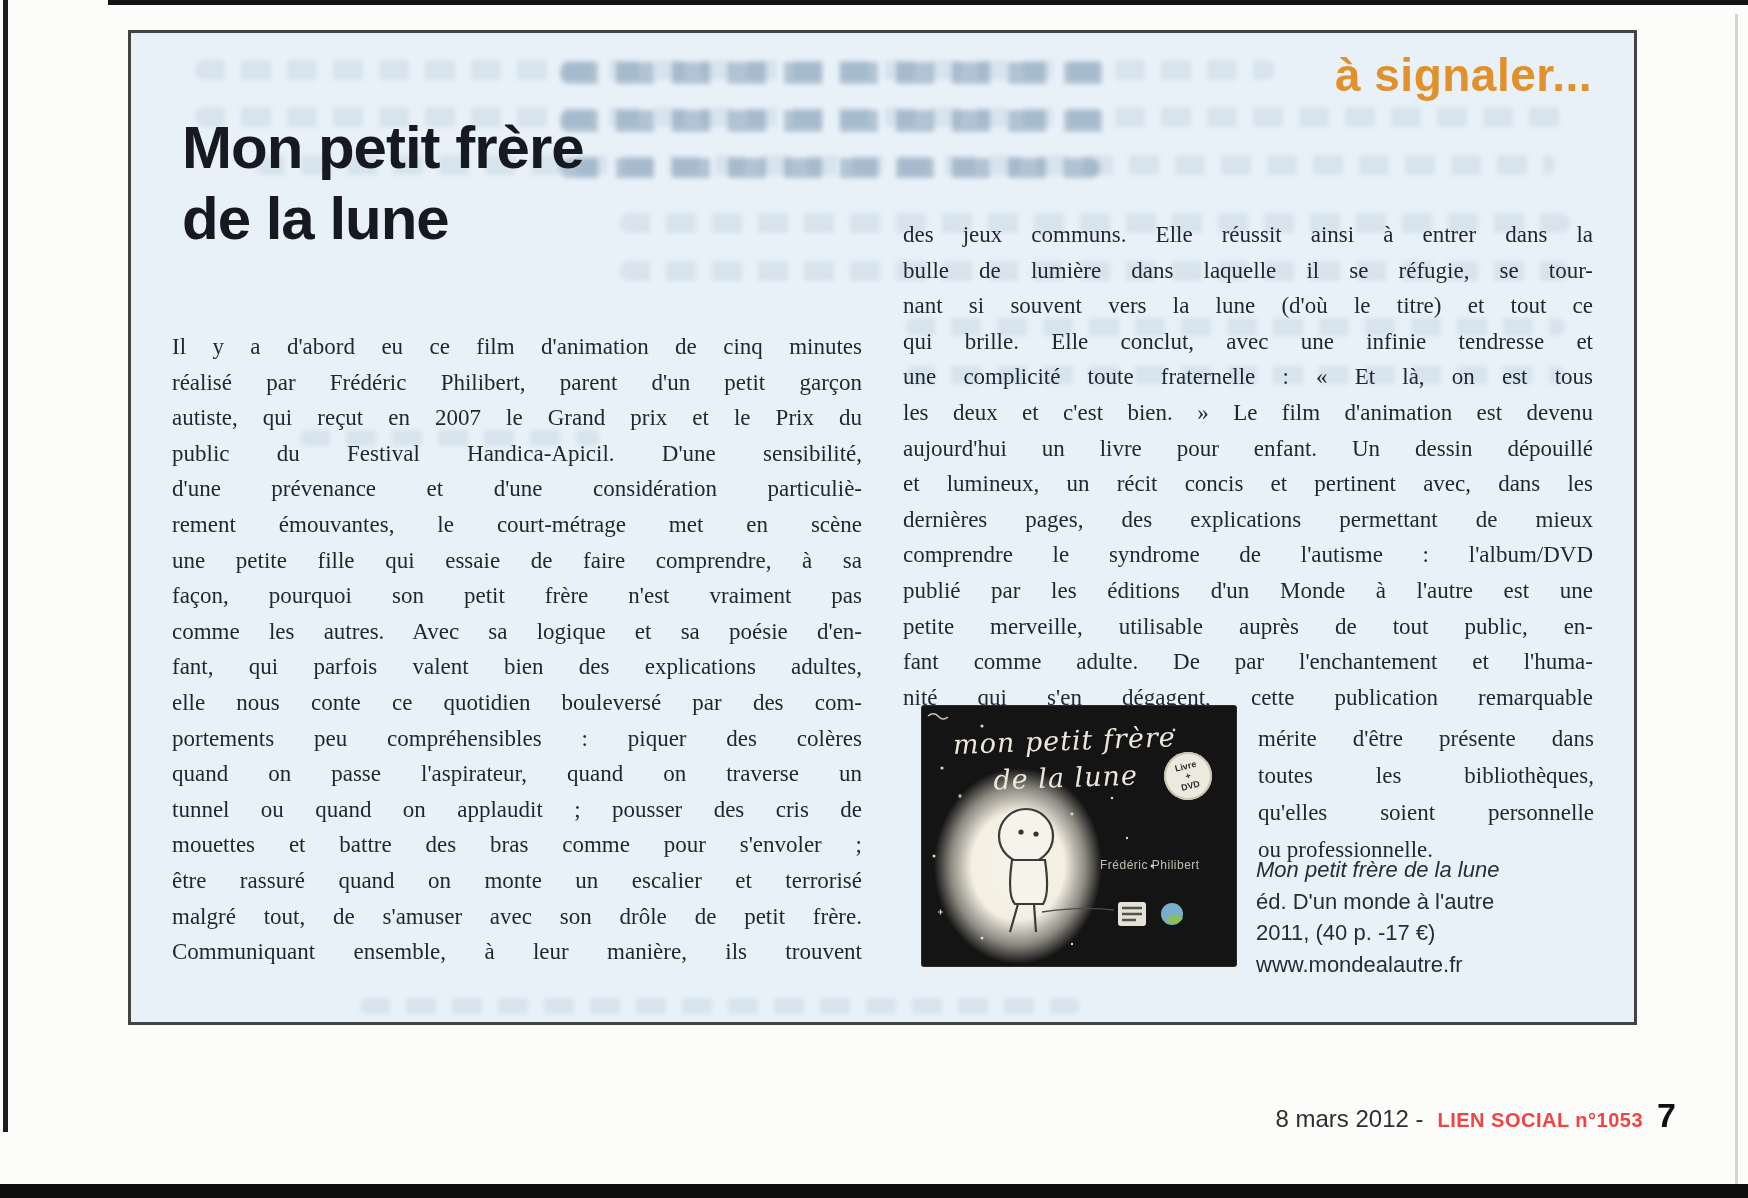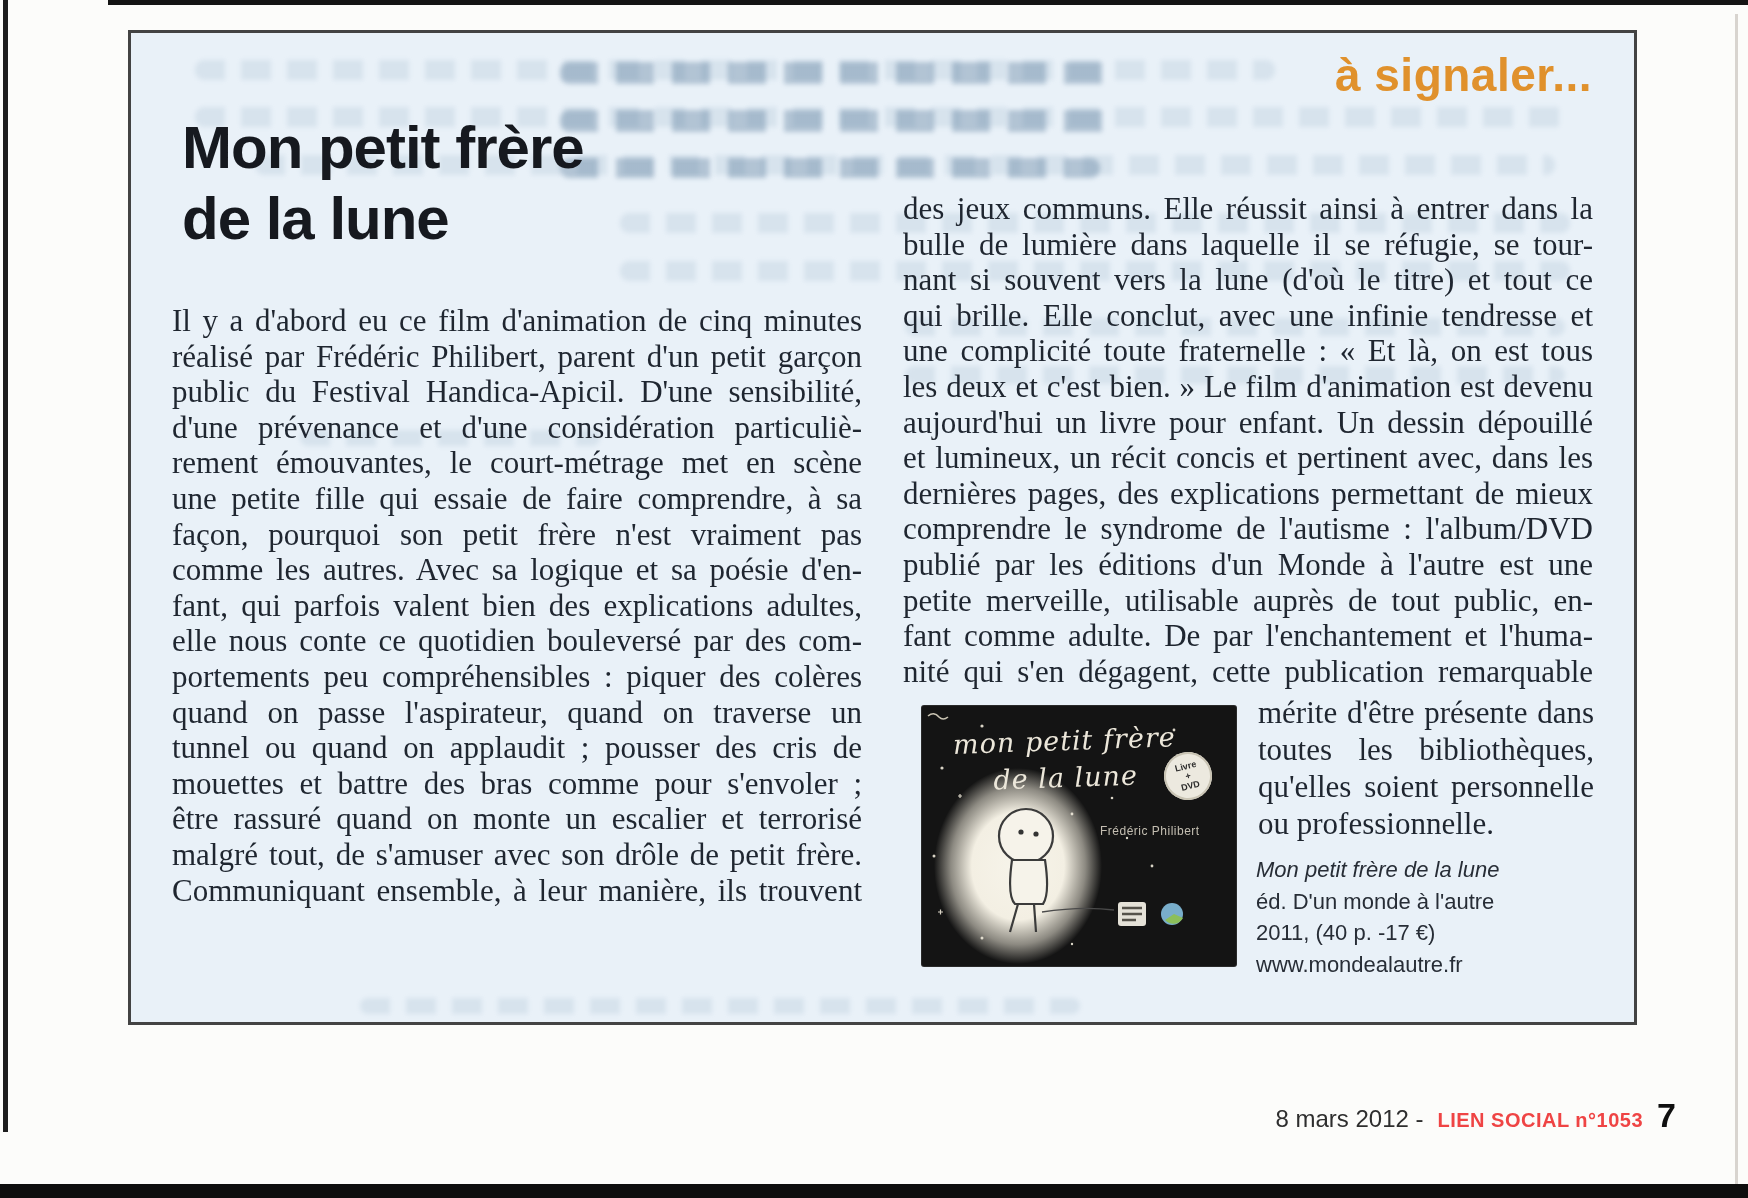--- a/index.html
+++ b/index.html
@@ -21,37 +21,37 @@
   .g-soft{opacity:.30;}
   .g-strong{opacity:.55;background:repeating-linear-gradient(90deg,rgba(66,104,140,.6) 0 38px,rgba(66,104,140,0) 38px 56px);}
 
   .flag{position:absolute;top:48px;right:156px;font-size:46px;font-weight:600;
         letter-spacing:.5px;color:#e0912c;}
 
   .title{position:absolute;left:182px;top:112px;font-size:60px;line-height:71px;
          font-weight:700;letter-spacing:-1px;color:#16191f;}
 
   .col{position:absolute;color:#1f2630;font-family:"Liberation Serif","DejaVu Serif",serif;
-       font-size:31px;}
+       font-size:23px;margin-top:26px;}
   .col .line{height:35.6px;line-height:35.6px;text-align:justify;text-align-last:justify;
              overflow:hidden;white-space:nowrap;}
   .col-left{left:172px;top:303px;width:690px;}
   .col-right{left:903px;top:191px;width:690px;}
   .col-narrow{left:1258px;top:694px;width:336px;}
   .col-narrow .line{height:37px;line-height:37px;}
   .col-narrow .line:last-child{text-align-last:left;}
 
   
   .cover{position:absolute;left:922px;top:706px;width:314px;height:260px;background:#141414;
          border-radius:2px;box-shadow:0 0 0 1px #2a2a2a;}
   .cover svg{position:absolute;left:0;top:0;}
   .cover-script{position:absolute;left:18px;top:16px;width:250px;text-align:center;
         color:#ece7da;font-family:"DejaVu Serif",serif;font-style:italic;font-size:27px;
         line-height:37px;letter-spacing:1px;transform:rotate(-2deg);}
-  .cover-author{position:absolute;left:178px;top:118px;width:120px;color:#d6d0c2;
+  .cover-author{position:absolute;left:178px;top:152px;width:120px;color:#d6d0c2;
         font-size:12px;letter-spacing:.5px;opacity:.9;}
   .badge{position:absolute;left:242px;top:46px;width:48px;height:48px;border-radius:50%;
          background:#ece9df;color:#2b2b2b;display:flex;flex-direction:column;align-items:center;
          justify-content:center;font-size:9px;font-weight:bold;line-height:10px;
          transform:rotate(-14deg);box-shadow:inset 0 0 0 2px #c9c4b4;}
 
   
   .caption{position:absolute;left:1256px;top:854px;color:#272d36;font-size:22px;line-height:31.5px;}
   .caption .t{font-style:italic;}
 
@@ -90,20 +90,21 @@
   <div class="flag">à signaler...</div>
 
   <div class="title">
     <div>Mon petit frère</div>
     <div>de la lune</div>
   </div>
 
   <div class="col col-left">
       <div class="line">Il y a d'abord eu ce film d'animation de cinq minutes</div>
       <div class="line">réalisé par Frédéric Philibert, parent d'un petit garçon</div>
+      <div class="line">autiste, qui reçut en 2007 le Grand prix et le Prix du</div>
       <div class="line">public du Festival Handica-Apicil. D'une sensibilité,</div>
       <div class="line">d'une prévenance et d'une considération particuliè-</div>
       <div class="line">rement émouvantes, le court-métrage met en scène</div>
       <div class="line">une petite fille qui essaie de faire comprendre, à sa</div>
       <div class="line">façon, pourquoi son petit frère n'est vraiment pas</div>
       <div class="line">comme les autres. Avec sa logique et sa poésie d'en-</div>
       <div class="line">fant, qui parfois valent bien des explications adultes,</div>
       <div class="line">elle nous conte ce quotidien bouleversé par des com-</div>
       <div class="line">portements peu compréhensibles : piquer des colères</div>
       <div class="line">quand on passe l'aspirateur, quand on traverse un</div>

